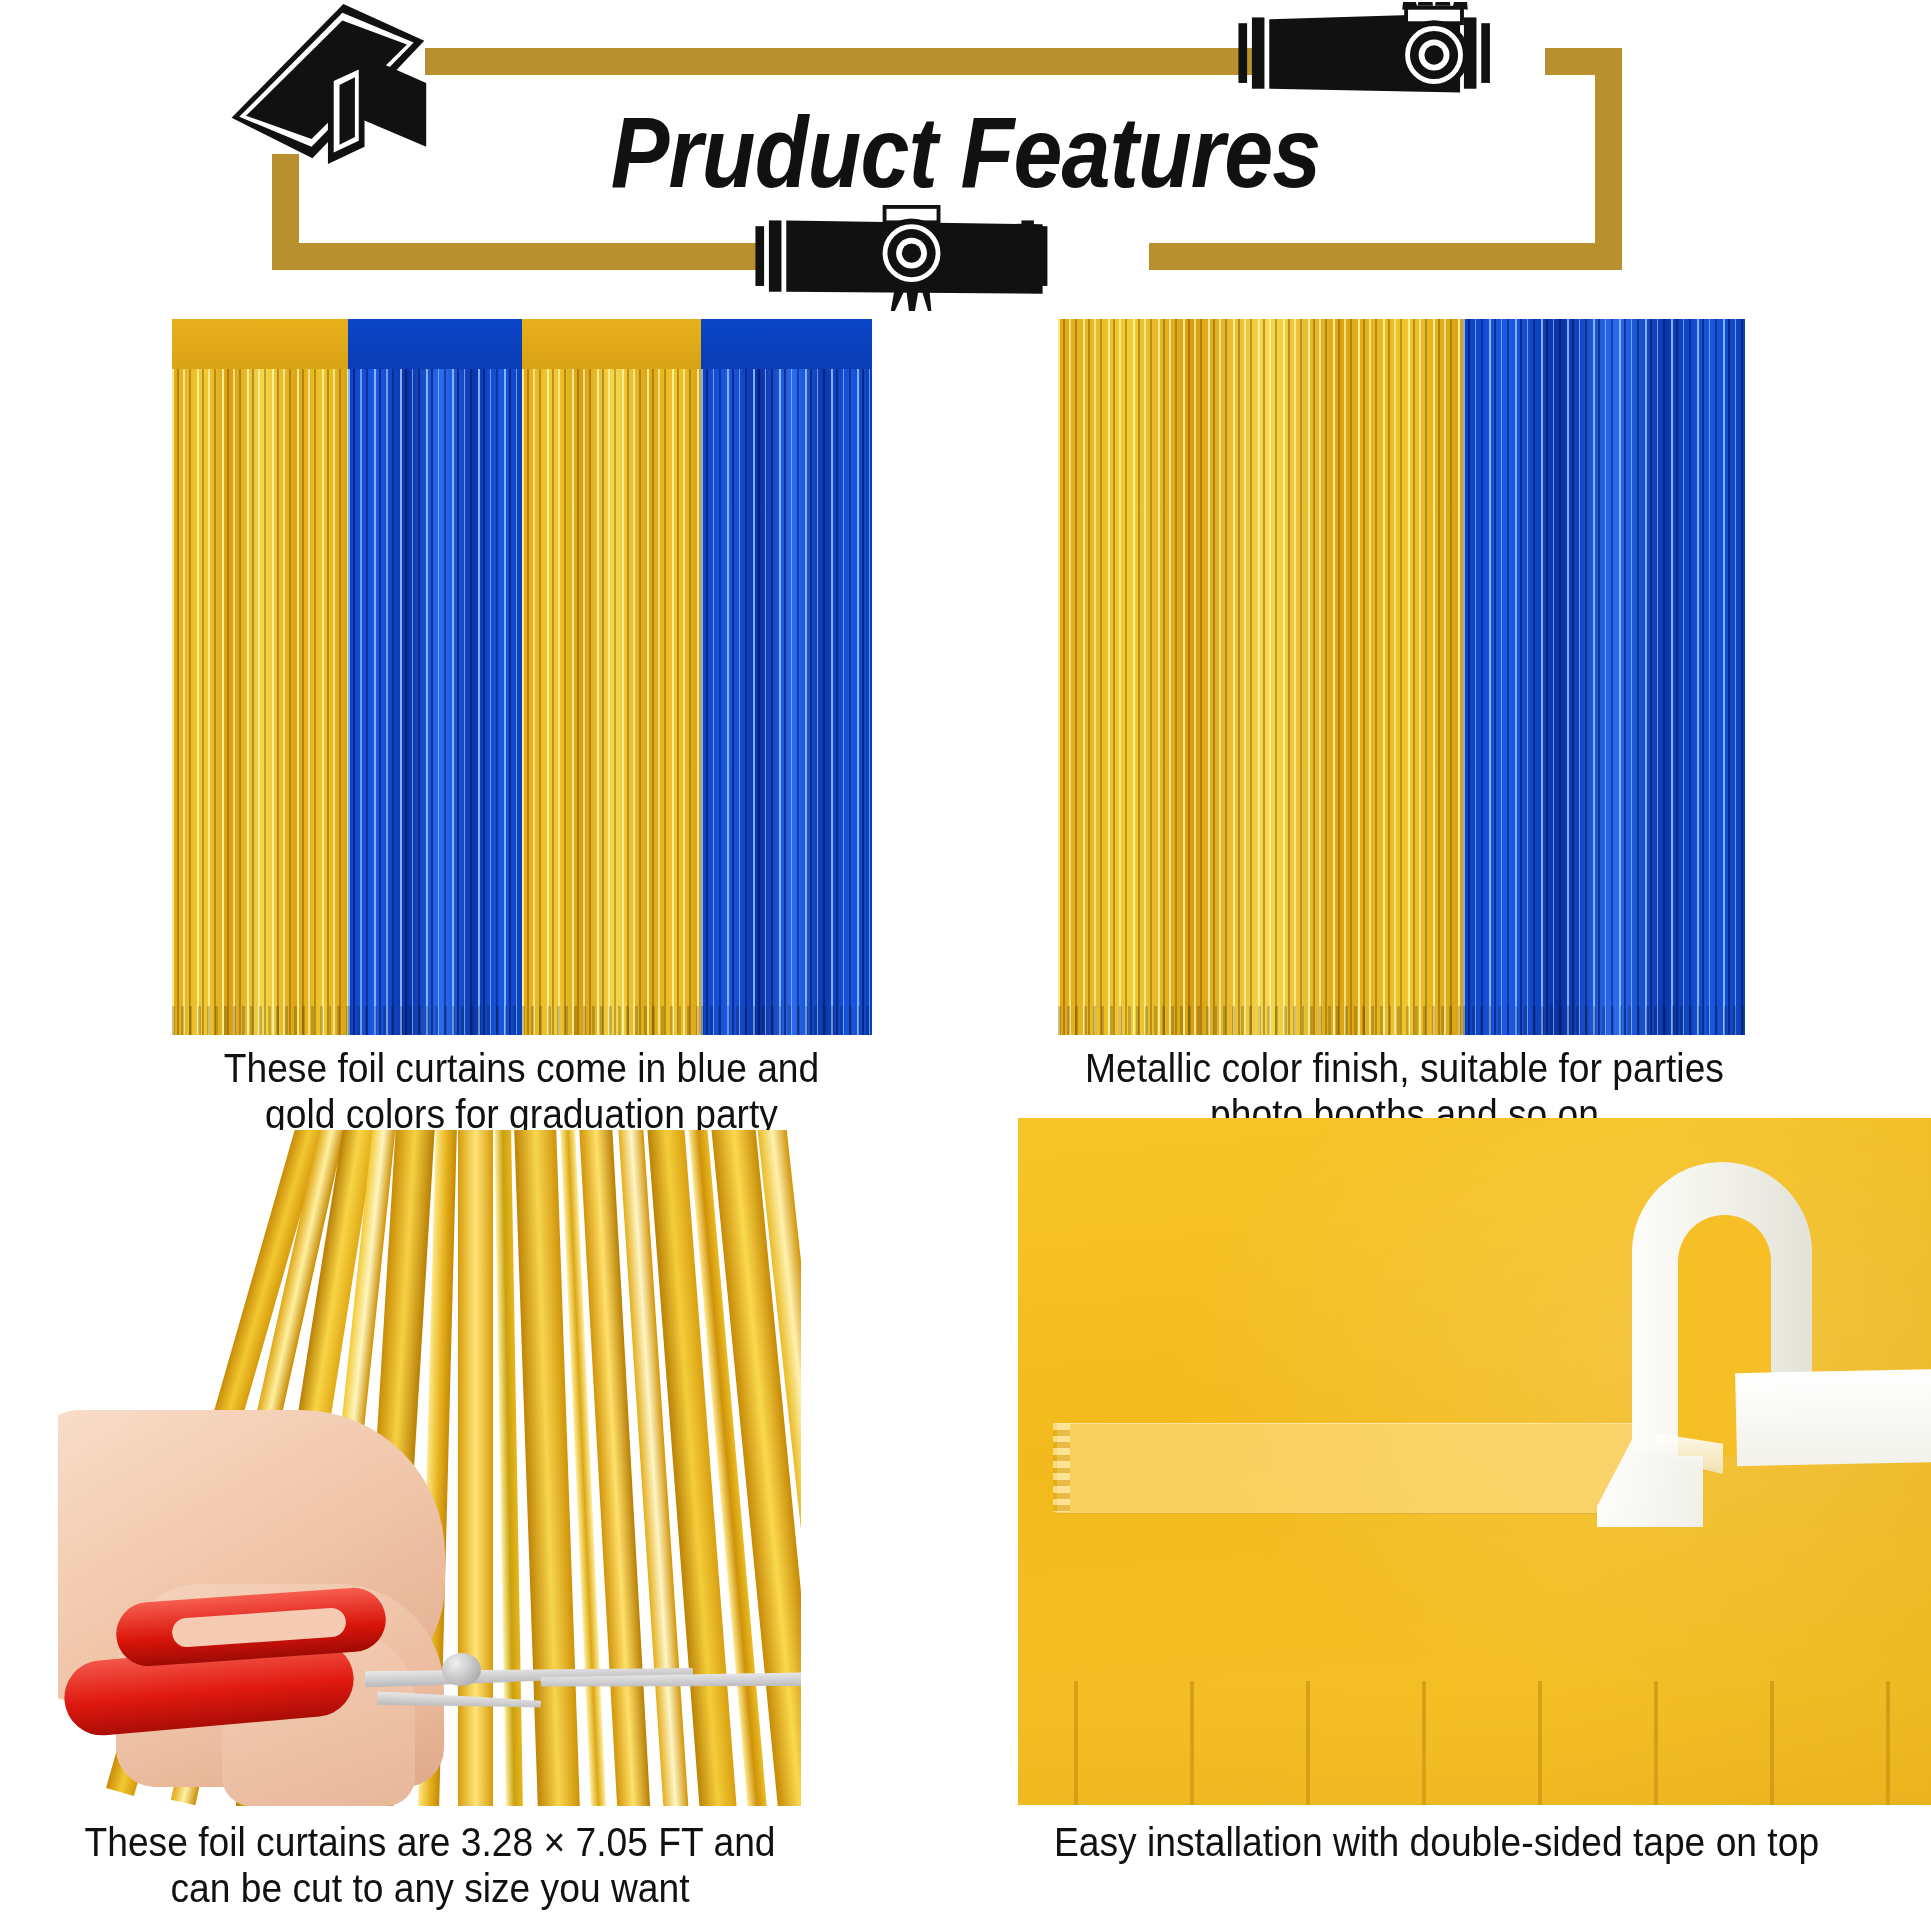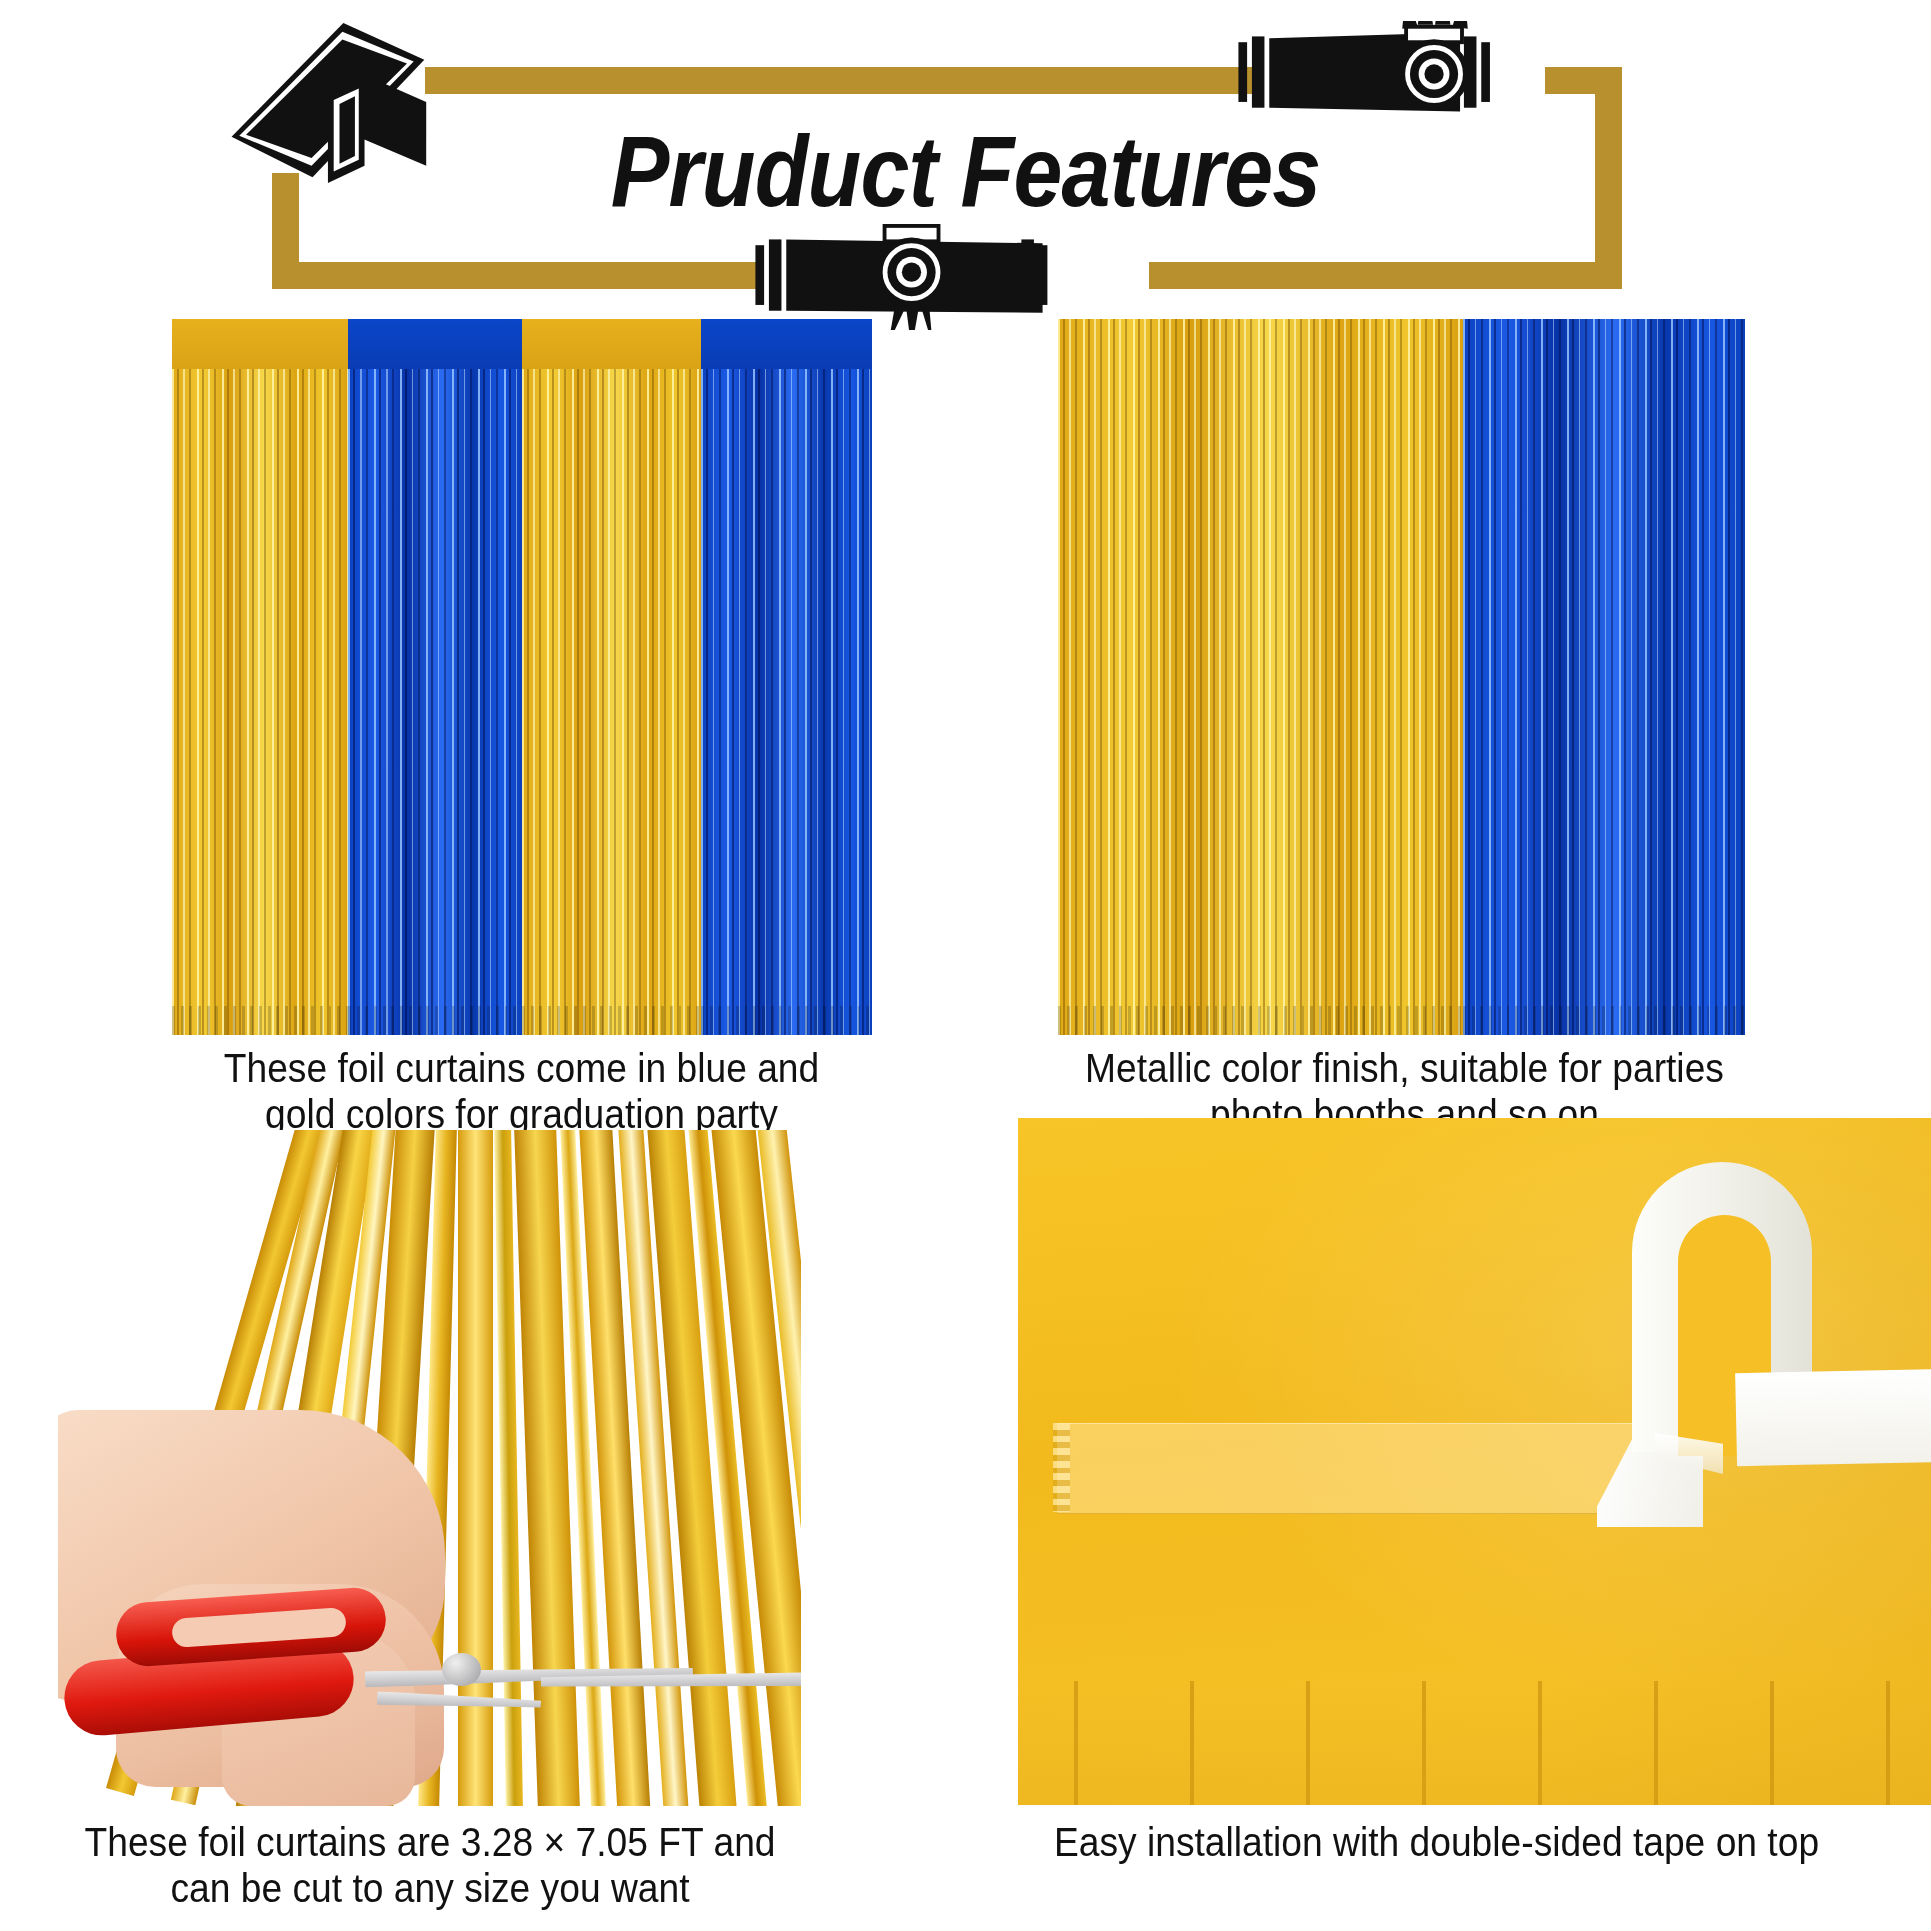--- a/index.html
+++ b/index.html
@@ -3,21 +3,21 @@
 <meta charset="utf-8">
 <style>
   html,body{margin:0;padding:0;}
   body{
     width:1931px;height:1931px;background:#fff;
     font-family:"Liberation Sans","DejaVu Sans",sans-serif;
     overflow:hidden;position:relative;
   }
 
   
-  .header{position:absolute;left:0;top:0;width:1931px;height:290px;margin-top:19px;}
+  .header{position:absolute;left:0;top:0;width:1931px;height:290px;}
 
   .frame-seg{position:absolute;background:#b8902e;}
   
   .frame-top{left:425px;top:48px;width:828px;height:27px;}
   .frame-top-right{left:1545px;top:48px;width:77px;height:27px;}
   
   .frame-right{left:1595px;top:48px;width:27px;height:222px;}
   
   .frame-bot-left{left:272px;top:243px;width:492px;height:27px;}
   .frame-bot-right{left:1149px;top:243px;width:473px;height:27px;}

